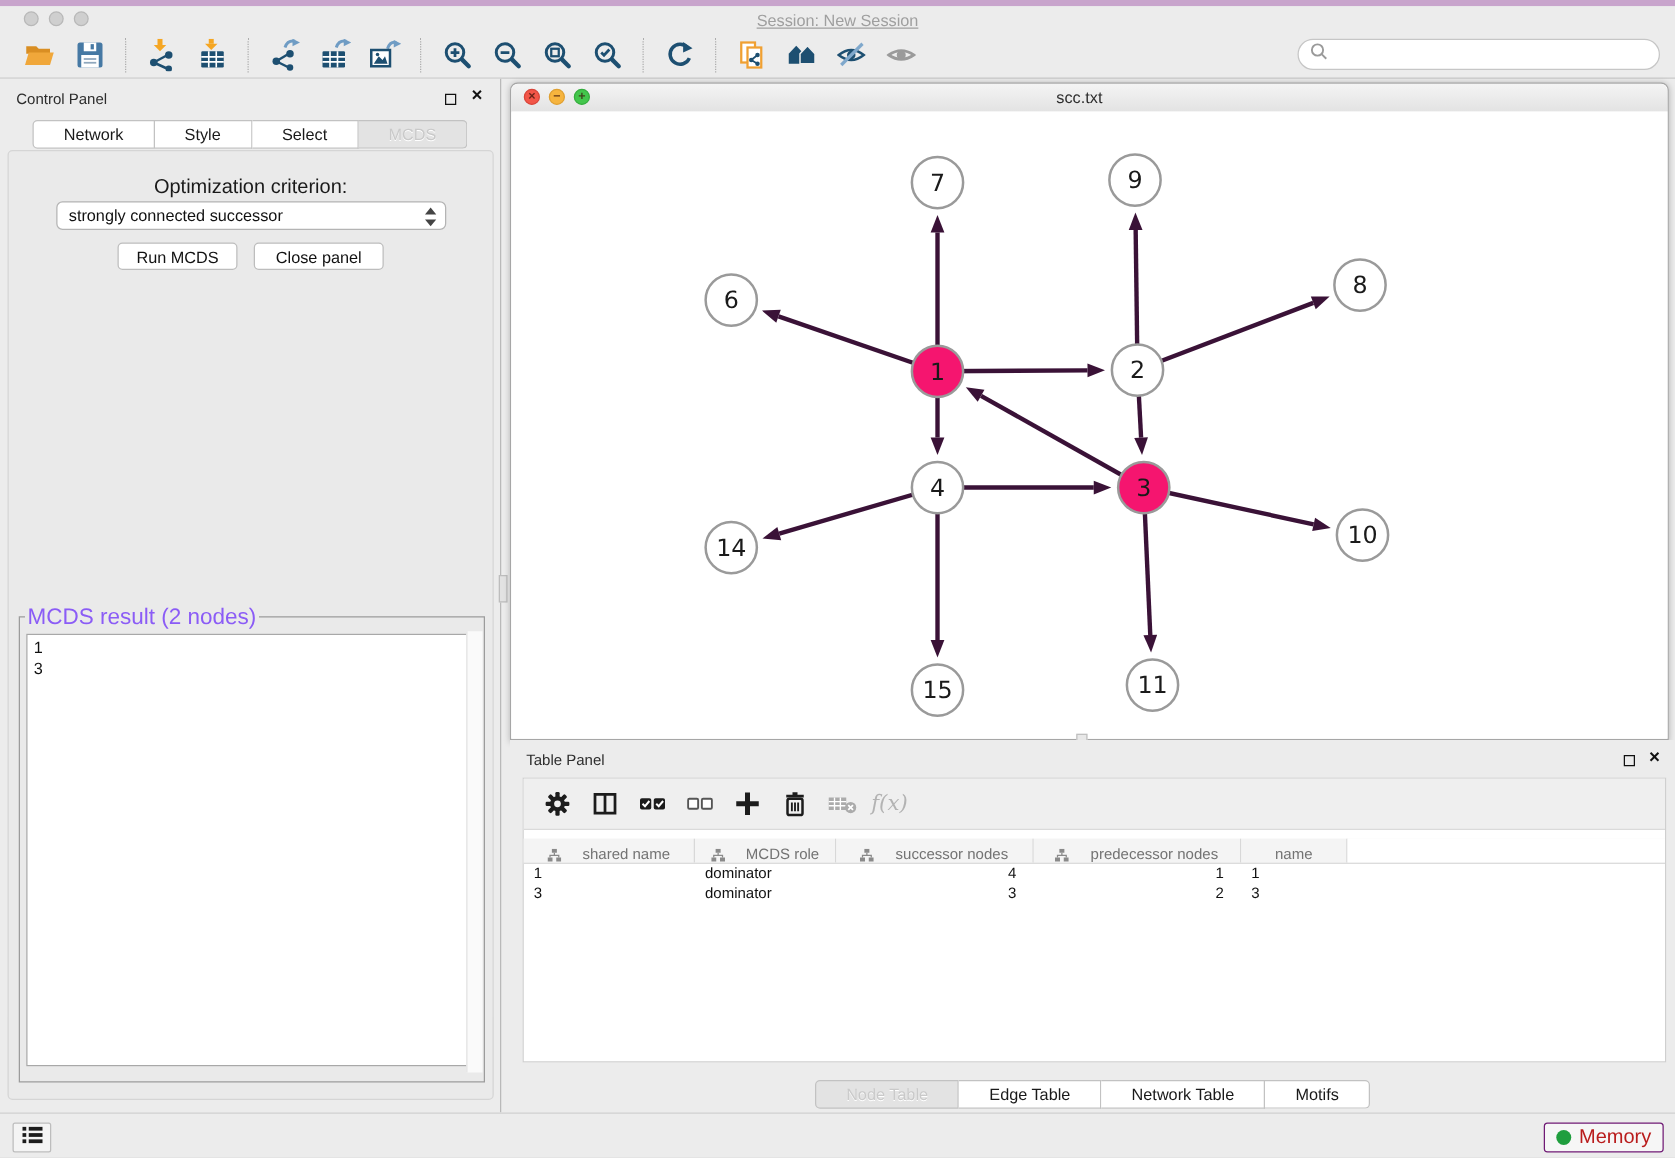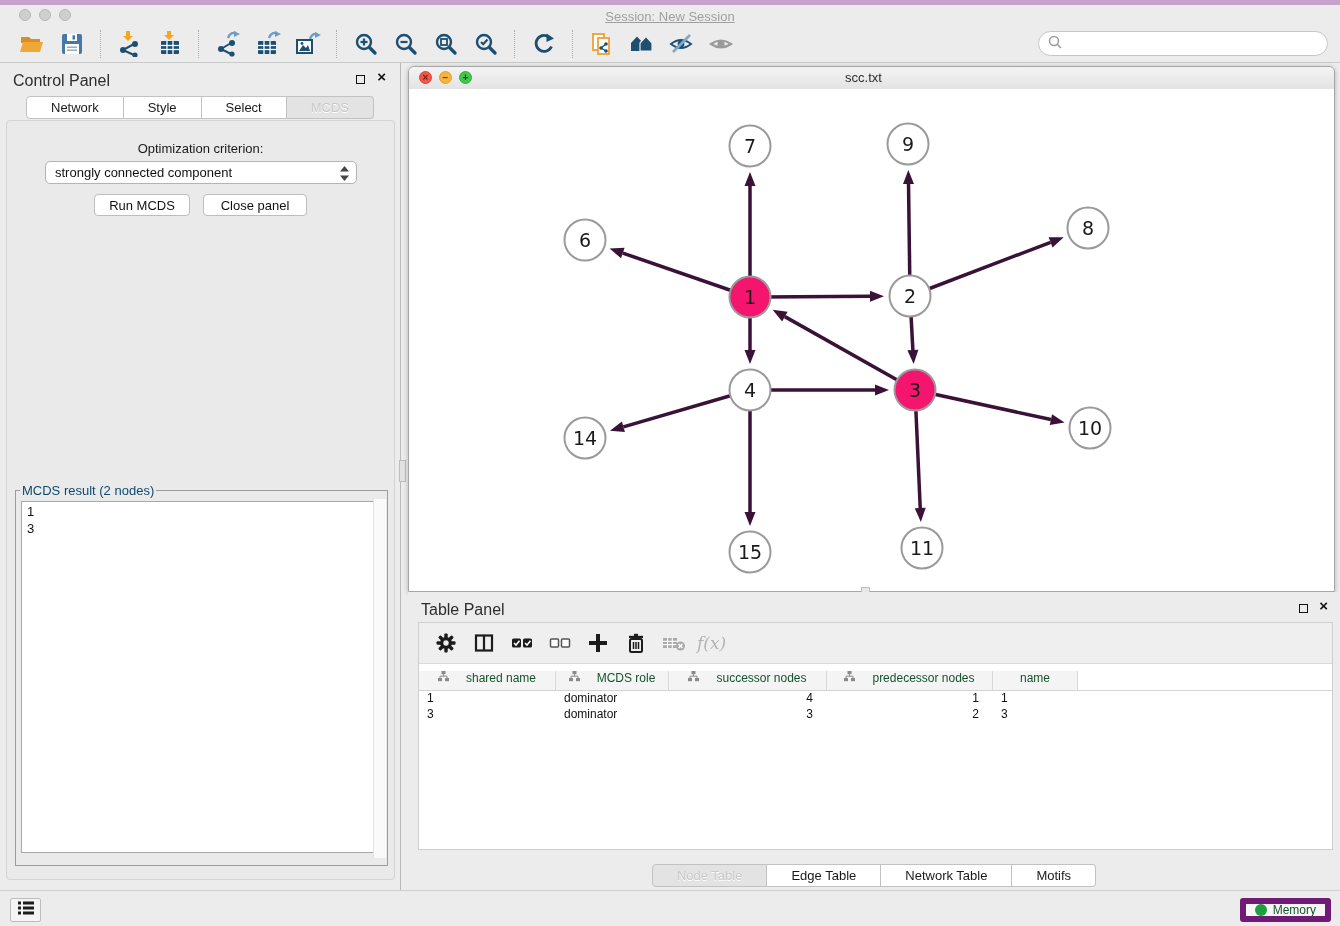--- a/index.html
+++ b/index.html
@@ -13,38 +13,38 @@
   
   #toolbar{position:absolute;left:0;top:26px;width:1340px;height:37px;border-bottom:1px solid #c9c9c9;
            display:flex;align-items:center;padding-left:12px;box-sizing:border-box;background:#ececec;}
   .tbi{width:30px;height:30px;display:flex;align-items:center;justify-content:center;margin:0 5px;cursor:default;}
   .tbsep{width:1px;height:28px;border-left:1px dotted #adadad;margin:0 8px;}
   #search-wrap{position:absolute;right:12px;top:5px;width:290px;height:25px;background:#fff;border:1px solid #c6c6c6;
                border-radius:13px;display:flex;align-items:center;padding-left:8px;box-sizing:border-box;}
   #search-wrap input{border:none;outline:none;flex:1;font-size:12px;background:transparent;padding-left:4px;}
   
   #control-panel{position:absolute;left:0;top:63px;width:401px;height:827px;background:#ececec;border-right:1px solid #b9b9b9;box-sizing:border-box;}
-  .panel-title{position:absolute;left:13px;top:9px;font-size:16px;color:#2d2d2d;}
+  .panel-title{position:absolute;left:13px;top:9px;font-size:12px;color:#2d2d2d;}
   .win-float{position:absolute;width:9px;height:9px;border:1.6px solid #111;box-sizing:border-box;top:12px;cursor:default;}
   .win-close{position:absolute;top:5px;font-size:15px;font-weight:bold;color:#111;cursor:default;line-height:18px;}
   #cp-tabs{position:absolute;left:50%;transform:translateX(-50%);top:33px;display:flex;}
   .tab{height:21px;line-height:21px;padding:0 24px;background:#fff;border:1px solid #c2c2c2;border-left:none;
        font-size:13px;color:#1a1a1a;cursor:default;white-space:nowrap;}
   .tab:first-child{border-left:1px solid #c2c2c2;border-radius:4px 0 0 4px;}
   .tab:last-child{border-radius:0 4px 4px 0;text-align:right;}
   .tab.active{background:#e3e3e3;color:#c9c9c9;text-shadow:0 1px 0 #fff;}
   #cp-body{position:absolute;left:6px;top:57px;width:389px;height:760px;background:#eaeaea;border:1px solid #d5d5d5;border-radius:4px;box-sizing:border-box;}
-  #opt-label{position:absolute;left:0;right:0;top:20px;text-align:center;font-size:13px;color:#1a1a1a;}
+  #opt-label{position:absolute;left:0;right:0;top:20px;text-align:center;font-size:16px;color:#1a1a1a;}
   #criterion-select{position:absolute;left:38px;top:40px;width:312px;height:23px;background:#fff;border:1px solid #b4b4b4;border-radius:5px;
         box-sizing:border-box;display:flex;align-items:center;font-size:13px;color:#111;padding-left:9px;cursor:default;}
   #criterion-select .stepper{position:absolute;right:6px;top:3px;}
   .cp-btn{position:absolute;top:73px;height:22px;background:#fff;border:1px solid #bdbdbd;border-radius:4px;
           font-size:13px;color:#111;display:flex;align-items:center;justify-content:center;box-sizing:border-box;cursor:default;}
   #mcds-fieldset{position:absolute;left:8px;top:362px;width:373px;height:383px;border:1px solid #9c9c9c;margin:0;padding:0;box-sizing:border-box;}
-  #mcds-fieldset legend{font-size:13px;color:#0c4a6e;margin-left:4px;padding:0 2px;}
+  #mcds-fieldset legend{font-size:18px;color:#8b5cf6;margin-left:4px;padding:0 2px;}
   #mcds-text{position:absolute;left:5px;top:3px;right:5px;bottom:6px;background:#fff;border:1px solid #a8a8a8;
              font-size:13px;color:#111;line-height:17px;padding:1px 5px;box-sizing:border-box;}
   #mcds-scroll{position:absolute;right:1px;top:1px;bottom:1px;width:12px;background:#fafafa;border-left:1px solid #e2e2e2;}
   
   #splitter-grip{position:absolute;left:399px;top:460px;width:7px;height:22px;background:#e2e2e2;border:1px solid #bdbdbd;box-sizing:border-box;}
   
   #network-window{position:absolute;left:408px;top:66px;width:927px;height:526px;background:#fff;border:1px solid #a6a6a6;
                   border-radius:6px 6px 0 0;box-shadow:0 1px 5px rgba(0,0,0,.25);box-sizing:border-box;}
   #nw-titlebar{position:absolute;left:0;top:0;right:0;height:22px;background:linear-gradient(#f4f4f4,#e3e3e3);
                border-bottom:1px solid #bcbcbc;border-radius:6px 6px 0 0;}
@@ -54,32 +54,32 @@
   #nw-canvas{position:absolute;left:0;top:22px;right:0;bottom:0;background:#fff;overflow:hidden;}
   #nw-resize{position:absolute;left:452px;bottom:-2px;width:9px;height:6px;background:#e8e8e8;border:1px solid #c0c0c0;box-sizing:border-box;}
   
   #table-panel{position:absolute;left:408px;top:592px;width:932px;height:298px;background:#ececec;}
   #tp-box{position:absolute;left:10px;top:30px;width:915px;height:228px;background:#fff;border:1px solid #cfcfcf;box-sizing:border-box;}
   #tp-toolbar{position:absolute;left:0;top:0;right:0;height:40px;background:#efefef;border-bottom:1px solid #dadada;
               display:flex;align-items:center;padding-left:8px;}
   .tpi{width:30px;height:30px;display:flex;align-items:center;justify-content:center;margin:0 4px;cursor:default;}
   #fx-label{font-family:"DejaVu Serif",serif;font-style:italic;font-size:17px;color:#b3b3b3;}
   #table-header{position:absolute;left:0;top:48px;right:0;height:19px;display:flex;background:#f4f4f4;border-bottom:1px solid #d4d4d4;}
-  .th{display:flex;align-items:flex-start;justify-content:center;gap:17px;font-size:12px;color:#14532d;border-right:1px solid #d8d8d8;
+  .th{display:flex;align-items:flex-end;justify-content:center;gap:17px;font-size:12px;color:#737373;border-right:1px solid #d8d8d8;
       box-sizing:border-box;background:#f4f4f4;cursor:default;white-space:nowrap;}
   #table-rows{position:absolute;left:0;top:67px;right:0;}
   .trow{display:flex;height:16px;align-items:center;}
   .tcell{font-size:12px;color:#111;box-sizing:border-box;padding:0 14px 0 8px;white-space:nowrap;}
   #tp-tabs{position:absolute;left:0;right:0;top:272px;display:flex;justify-content:center;}
   
   #status-bar{position:absolute;left:0;top:890px;width:1340px;height:36px;background:#ececec;border-top:1px solid #cfcfcf;box-sizing:border-box;}
   #task-btn{position:absolute;left:10px;top:7px;width:31px;height:24px;background:#f4f4f4;border:1px solid #bdbdbd;border-radius:2px;
             display:flex;align-items:center;justify-content:center;box-sizing:border-box;cursor:default;}
-  #memory-btn{position:absolute;right:9px;top:7px;height:24px;padding:0 9px;background:#f6f6f6;border:6px solid #701a75;border-radius:3px;
-              display:flex;align-items:center;gap:6px;font-size:12px;color:#14532d;box-sizing:border-box;cursor:default;}
+  #memory-btn{position:absolute;right:9px;top:7px;height:24px;padding:0 9px;background:#f6f6f6;border:1px solid #701a75;border-radius:3px;
+              display:flex;align-items:center;gap:6px;font-size:16px;color:#b91c1c;box-sizing:border-box;cursor:default;}
   #memory-dot{width:12px;height:12px;border-radius:50%;background:#1f9e3e;}
 </style>
 </head>
 <body>
 
 <div id="app">
 
   <div id="accent-strip"></div>
   <div id="titlebar">
     <span class="tl" style="left:19px"></span>
@@ -257,21 +257,21 @@
     <span class="win-close" style="right:14px">×</span>
     <div id="cp-tabs">
       <span class="tab">Network</span>
       <span class="tab">Style</span>
       <span class="tab">Select</span>
       <span class="tab active">MCDS</span>
     </div>
     <div id="cp-body">
       <div id="opt-label">Optimization criterion:</div>
       <div id="criterion-select">
-        <span>strongly connected component</span>
+        <span>strongly connected successor</span>
         <span class="stepper"><svg width="11" height="17" viewBox="0 0 11 17">
               <polygon points="5.5,1 10,6.5 1,6.5" fill="#444"></polygon>
               <polygon points="5.5,16 10,10.5 1,10.5" fill="#444"></polygon>
             </svg></span>
       </div>
       <div class="cp-btn" style="left:87px;width:96px">Run MCDS</div>
       <div class="cp-btn" style="left:196px;width:104px">Close panel</div>
       <fieldset id="mcds-fieldset">
         <legend>MCDS result (2 nodes)</legend>
         <div style="position:relative;height:calc(100% - 6px);">

